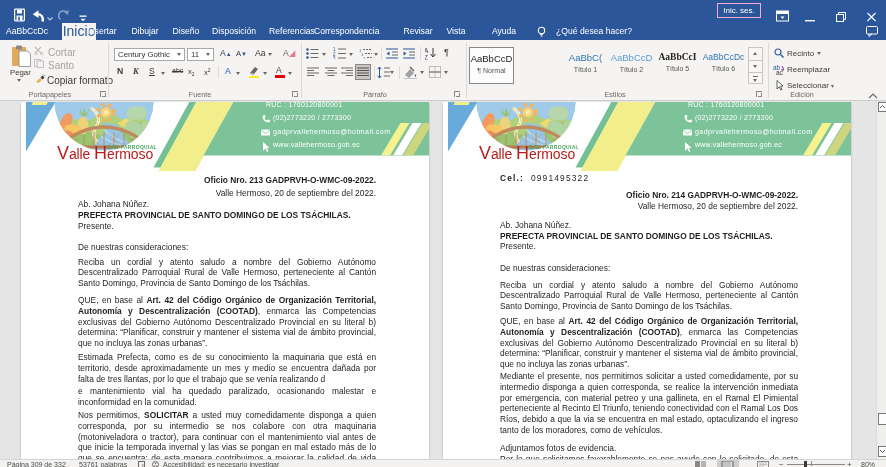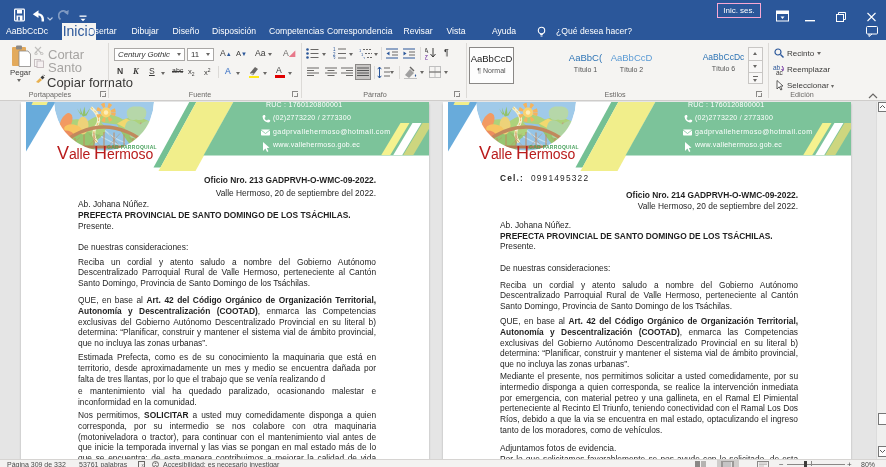--- a/index.html
+++ b/index.html
@@ -13,21 +13,21 @@
 
 #tabrow{position:absolute;left:0;top:22px;width:886px;height:18px;background:#2b579a;z-index:20;}
 .tab{position:absolute;top:0;height:18px;color:#fff;font-size:8.6px;line-height:18px;text-align:center;}
 #tab-inicio{position:absolute;left:62px;top:1px;width:34px;height:17px;background:#f5f4f2;color:#2b579a;font-size:14px;line-height:17px;text-align:center;}
 
 #ribbon{position:absolute;left:0;top:40px;width:886px;height:60.5px;background:#f5f4f2;border-bottom:1px solid #cfcdcb;z-index:20;}
 .gsep{position:absolute;top:3px;height:55px;width:1px;background:#dcdad7;}
 .glabel{position:absolute;top:50px;height:10px;font-size:7.2px;color:#6a6866;text-align:center;}
 .glaunch{position:absolute;top:51px;width:6px;height:6px;border-left:1px solid #8a8886;border-top:1px solid #8a8886;}
 .glaunch:after{content:"";position:absolute;left:1px;top:1px;width:3px;height:3px;border-right:1px solid #8a8886;border-bottom:1px solid #8a8886;}
-.rtxt{position:absolute;font-size:13px;color:#3b3a39;}
+.rtxt{position:absolute;font-size:10px;color:#3b3a39;}
 .gray{color:#a6a4a2;}
 .combo{position:absolute;background:#fff;border:1px solid #aaa8a6;font-size:7.8px;color:#333;}
 .cardn{position:absolute;font-size:8.6px;color:#3b3a39;}
 .dd{position:absolute;width:0;height:0;border-left:2.5px solid transparent;border-right:2.5px solid transparent;border-top:3px solid #6a6866;}
 
 .styit{position:absolute;top:7px;width:45px;height:37px;text-align:center;}
 .styit .s1{display:block;font-size:9.5px;margin-top:5px;color:#222;}
 .styit .s2{display:block;font-size:7px;color:#555;margin-top:3px;}
 
 #docarea{position:absolute;left:0;top:101.5px;width:886px;height:357.5px;background:#e5e5e5;overflow:hidden;z-index:1;}
@@ -250,22 +250,22 @@
         <path d="M0.5 0.5 L8.5 8.5 M8.5 0.5 L0.5 8.5" stroke="#fff" stroke-width="1.1"></path>
       </svg>
 </div>
 <div id="tabrow">
   <div class="tab" style="left:6px;width:32px;">AaBbCcDc</div>
   <div id="tab-inicio">Inicio</div>
   <div class="tab" style="left:86px;width:32px;">Insertar</div>
   <div class="tab" style="left:130px;width:30px;">Dibujar</div>
   <div class="tab" style="left:171px;width:30px;">Diseño</div>
   <div class="tab" style="left:212px;width:44px;">Disposición</div>
-  <div class="tab" style="left:269px;width:46px;">Competencias</div>
-  <div class="tab" style="left:327px;width:64px;">Correspondencia</div>
+  <div class="tab" style="left:269px;width:46px;">Referencias</div>
+  <div class="tab" style="left:314px;width:64px;">Correspondencia</div>
   <div class="tab" style="left:402px;width:32px;">Revisar</div>
   <div class="tab" style="left:444px;width:24px;">Vista</div>
   <div class="tab" style="left:490px;width:28px;">Ayuda</div>
   <svg style="position:absolute;left:536px;top:4px" width="11" height="12" viewBox="0 0 11 12">
         <circle cx="5.5" cy="4.5" r="3.2" fill="none" stroke="#fff" stroke-width="1.1"></circle>
         <path d="M4.2 8.5 h2.6 M4.5 10 h2" stroke="#fff" stroke-width="1"></path>
       </svg>
   <div class="tab" style="left:552px;width:80px;text-align:right;">¿Qué desea hacer?</div>
   <svg style="position:absolute;left:866px;top:4px" width="12" height="11" viewBox="0 0 12 11">
         <rect x="0.5" y="0.5" width="11" height="7.5" rx="1" fill="none" stroke="#fff"></rect>
@@ -295,21 +295,21 @@
   <svg class="abs" style="left:35px;top:34px" width="11" height="9" viewBox="0 0 11 9">
         <path d="M1 8 L5 4 L7 6 L3.5 9 Z" fill="#e8b04e"></path>
         <path d="M5.5 3.5 L7.5 1.5 L9.5 3.5 L7.5 5.5 Z" fill="#3b3a39"></path>
         <path d="M8.5 0.8 l1 1" stroke="#3b3a39"></path>
       </svg>
   <div class="rtxt" style="left:47px;top:35px;">Copiar formato</div>
   <div class="glabel" style="left:20px;width:60px;">Portapapeles</div>
   <div class="glaunch" style="left:100px;"></div>
   <div class="gsep" style="left:108px;"></div>
 
-  <div class="combo" style="left:114px;top:8px;width:71px;height:13px;line-height:11px;padding-left:3px;font-style:italic;">Century Gothic</div>
+  <div class="combo" style="left:114px;top:8px;width:71px;height:13px;line-height:11px;padding-left:3px;">Century Gothic</div>
   <div class="dd" style="left:177px;top:13px;"></div>
   <div class="combo" style="left:187px;top:8px;width:27px;height:13px;line-height:11px;padding-left:3px;">11</div>
   <div class="dd" style="left:206px;top:13px;"></div>
   <div class="cardn" style="left:220px;top:8px;">A<span style="font-size:6px;color:#2b579a;">▲</span></div>
   <div class="cardn" style="left:236px;top:9px;font-size:7.6px;">A<span style="font-size:6px;color:#2b579a;">▼</span></div>
   <div class="cardn" style="left:255px;top:8px;">Aa</div>
       <div class="dd" style="left:268px;top:13px;"></div>
   <div class="cardn" style="left:283px;top:8px;color:#6a6866;">A<span style="color:#e8788a;">◢</span></div>
   <div class="cardn" style="left:117px;top:26px;font-weight:bold;">N</div>
   <div class="cardn" style="left:133px;top:26px;font-style:italic;font-family:'Liberation Serif',serif;font-weight:bold;">K</div>
@@ -437,20 +437,24 @@
         <span class="s2">¶ Normal</span>
       </div>
   <div class="styit" style="left:563px;">
         <span class="s1" style="color:#2e74b5;">AaBbC(</span>
         <span class="s2">Título 1</span>
       </div>
   <div class="styit" style="left:609px;">
         <span class="s1" style="color:#5b9bd5;">AaBbCcD</span>
         <span class="s2">Título 2</span>
       </div>
+  <div class="styit" style="left:655px;">
+        <span class="s1" style="font-weight:bold;font-family:'Liberation Serif',serif;">AaBbCcI</span>
+        <span class="s2">Título 5</span>
+      </div>
   <div class="styit" style="left:701px;">
         <span class="s1" style="color:#2e74b5;font-size:8.5px;">AaBbCcDc</span>
         <span class="s2">Título 6</span>
       </div>
   <div style="position:absolute;left:748px;top:7px;width:15px;height:37px;border:1px solid #c8c6c4;background:#f8f7f6;"></div>
   <div style="position:absolute;left:748px;top:19.5px;width:15px;height:1px;background:#c8c6c4;"></div>
   <div style="position:absolute;left:748px;top:32px;width:15px;height:1px;background:#c8c6c4;"></div>
   <div style="position:absolute;left:753px;top:12px;width:0;height:0;border-left:2.5px solid transparent;border-right:2.5px solid transparent;border-bottom:3px solid #6a6866;"></div>
   <div class="dd" style="left:753px;top:24.5px;"></div>
   <div style="position:absolute;left:753px;top:35.5px;width:5px;height:1.2px;background:#6a6866;"></div>

